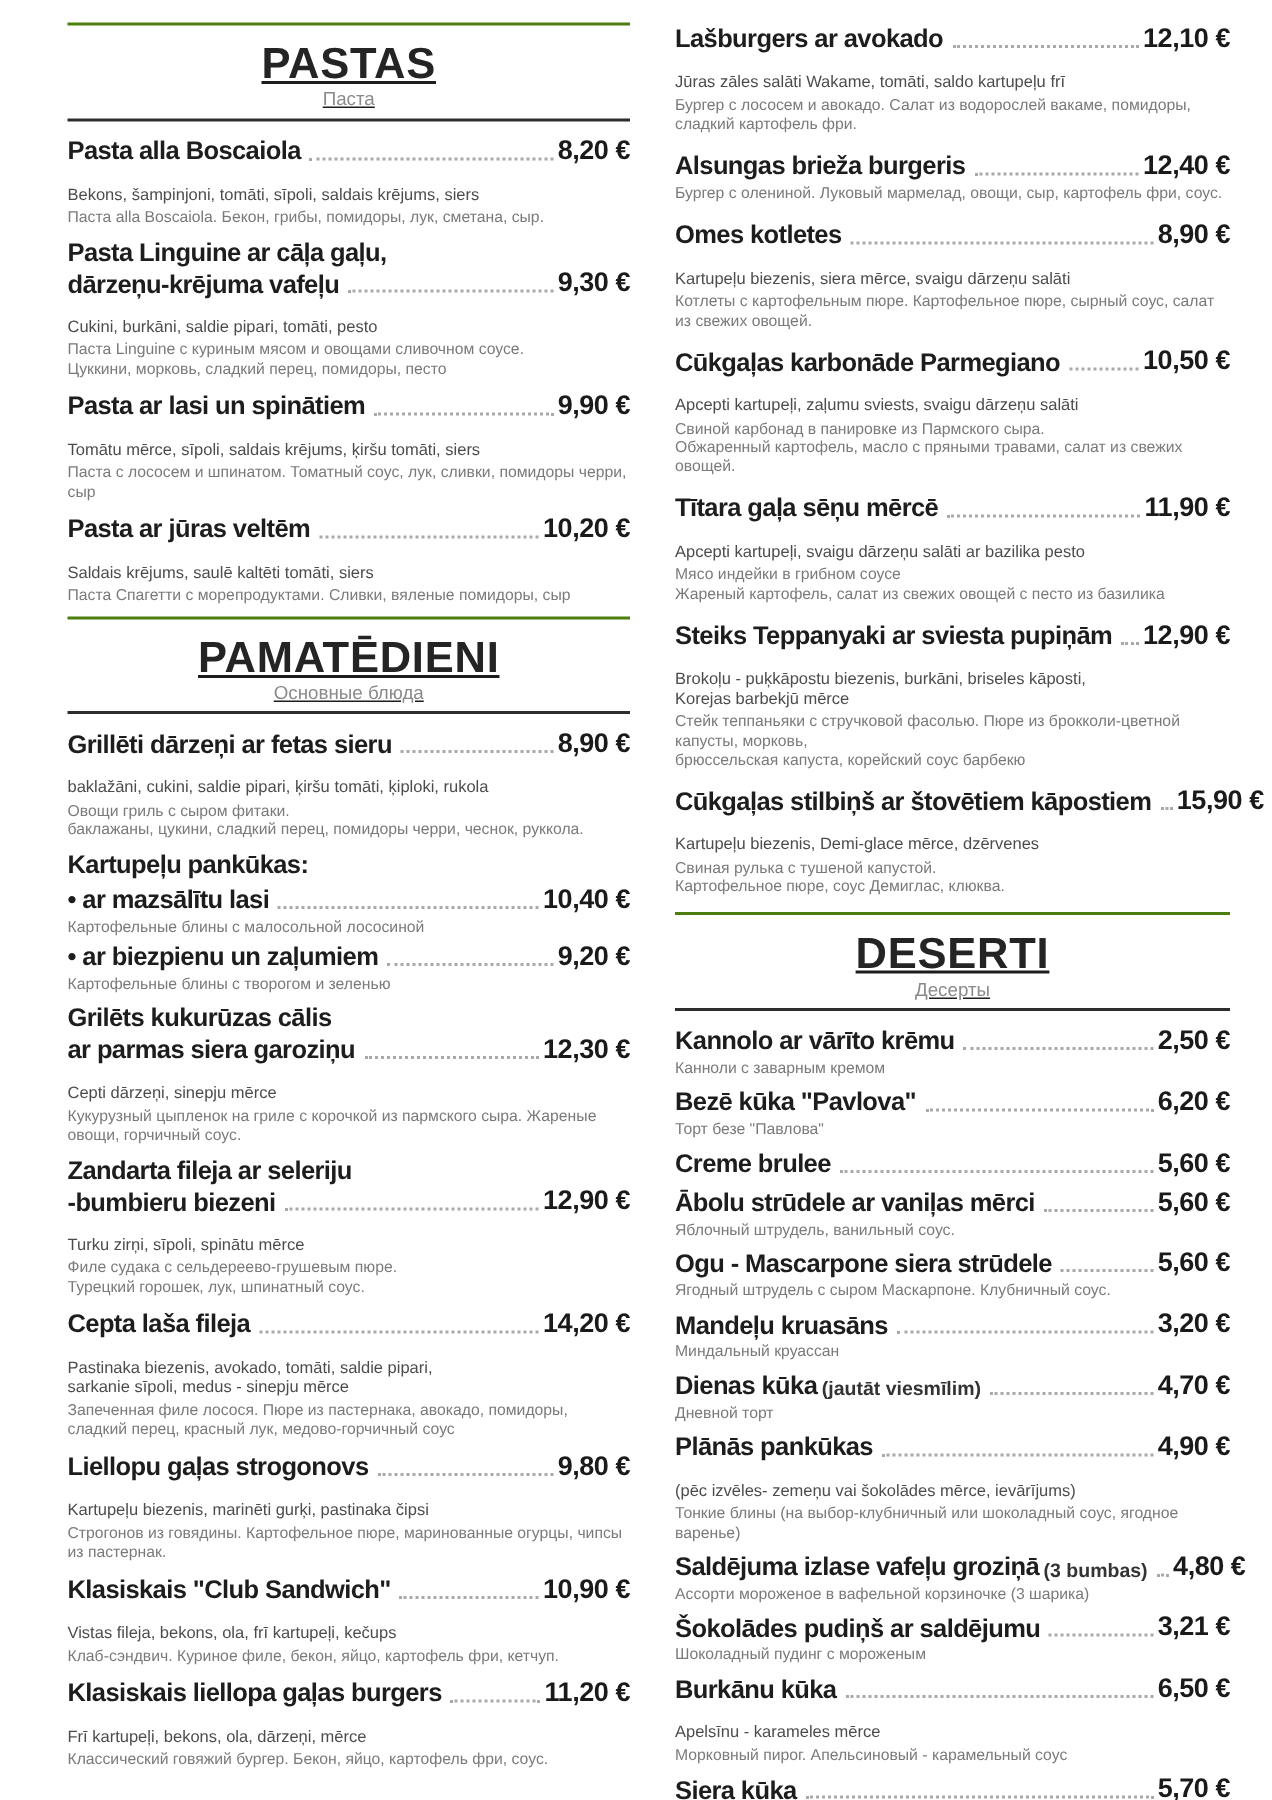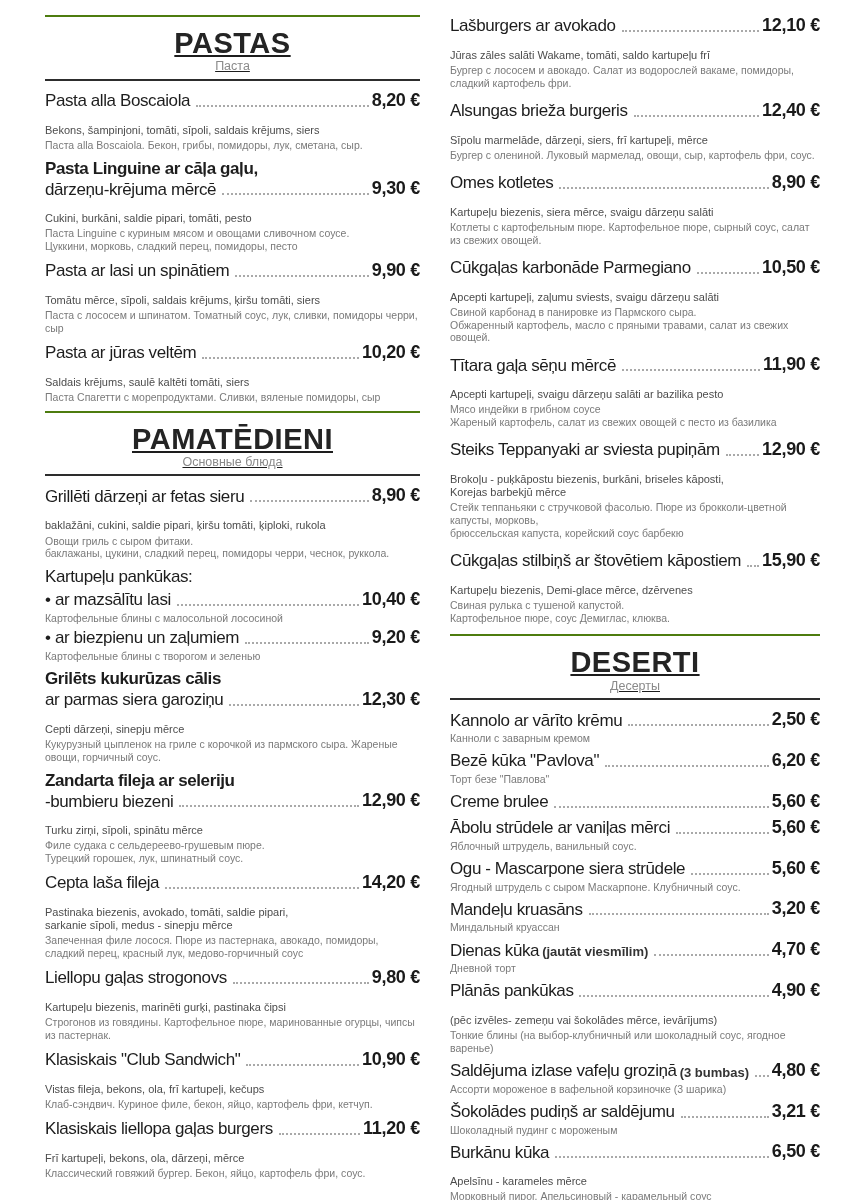--- a/index.html
+++ b/index.html
@@ -28,21 +28,21 @@
   }
   .sec-title { font-size: 29px; font-weight: 700; line-height: 1.08; letter-spacing: 0.5px; color: #242424; }
   .sec-sub   { font-size: 12.5px; color: #8a8a8a; line-height: 1.15; }
 
   
   .item { margin-bottom: 7px; }
   .col-right .sec:first-child .item { margin-bottom: 10px; }
   .col-right .sec + .sec .item { margin-bottom: 5px; }
   .title-line { font-size: 17px; font-weight: 700; line-height: 1.15; letter-spacing: -0.4px; }
   .title-row { display: flex; align-items: flex-end; }
-  .title { font-size: 17px; font-weight: 400; line-height: 1.15; letter-spacing: -0.4px; white-space: nowrap; text-align: right; }
+  .title { font-size: 17px; font-weight: 700; line-height: 1.15; letter-spacing: -0.4px; white-space: nowrap; text-align: right; }
   .bullet::before { content: "\2022  "; }
   .sub-item { margin-top: 2px; }
   .note { font-size: 13px; font-weight: 700; color: #333333; white-space: nowrap; margin-left: 3px; padding-bottom: 1px; }
   .dots { flex: 1 1 auto; min-width: 8px; border-bottom: 2px dotted #a9a9a9; margin: 0 3px 4px 6px; }
   .price { font-size: 18px; font-weight: 700; white-space: nowrap; letter-spacing: -0.3px; color: #1a1a1a; }
   .lv { font-size: 11px; color: #4c4c4c; line-height: 1.2; margin-top: 13px; white-space: pre-line; }
   .ru { font-size: 10.5px; color: #7a7a7a; line-height: 1.22; margin-top: 2px; white-space: pre-line; }
 
   
   .footer { margin-top: 16px; text-align: center; }
@@ -71,21 +71,21 @@
               <span class="title">Pasta alla Boscaiola</span>
               <span class="dots"></span>
               <span class="price">8,20 €</span>
             </div>
             <div class="lv">Bekons, šampinjoni, tomāti, sīpoli, saldais krējums, siers</div>
             <div class="ru">Паста alla Boscaiola. Бекон, грибы, помидоры, лук, сметана, сыр.</div>
           </div>
           <div class="item">
             <div class="title-line">Pasta Linguine ar cāļa gaļu,</div>
             <div class="title-row">
-              <span class="title">dārzeņu-krējuma mērcē</span>
+              <span class="title">dārzeņu-krējuma vafeļu</span>
               <span class="dots"></span>
               <span class="price">9,30 €</span>
             </div>
             <div class="lv">Cukini, burkāni, saldie pipari, tomāti, pesto</div>
             <div class="ru">Паста Linguine с куриным мясом и овощами сливочном соусе.
 Цуккини, морковь, сладкий перец, помидоры, песто</div>
           </div>
           <div class="item">
             <div class="title-row">
               <span class="title">Pasta ar lasi un spinātiem</span>
@@ -212,21 +212,20 @@
             </div>
             <div class="lv">Jūras zāles salāti Wakame, tomāti, saldo kartupeļu frī</div>
             <div class="ru">Бургер с лососем и авокадо. Салат из водорослей вакаме, помидоры, сладкий картофель фри.</div>
           </div>
           <div class="item">
             <div class="title-row">
               <span class="title">Alsungas brieža burgeris</span>
               <span class="dots"></span>
               <span class="price">12,40 €</span>
             </div>
-            <div class="lv">Sīpolu marmelāde, dārzeņi, siers, frī kartupeļi, mērce</div>
             <div class="ru">Бургер с олениной. Луковый мармелад, овощи, сыр, картофель фри, соус.</div>
           </div>
           <div class="item">
             <div class="title-row">
               <span class="title">Omes kotletes</span>
               <span class="dots"></span>
               <span class="price">8,90 €</span>
             </div>
             <div class="lv">Kartupeļu biezenis, siera mērce, svaigu dārzeņu salāti</div>
             <div class="ru">Котлеты с картофельным пюре. Картофельное пюре, сырный соус, салат из свежих овощей.</div>

